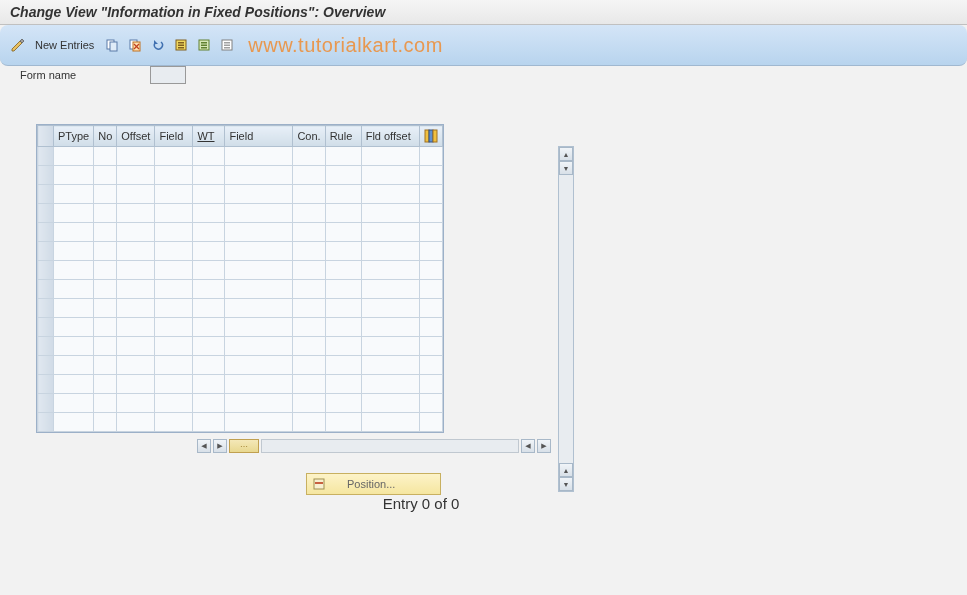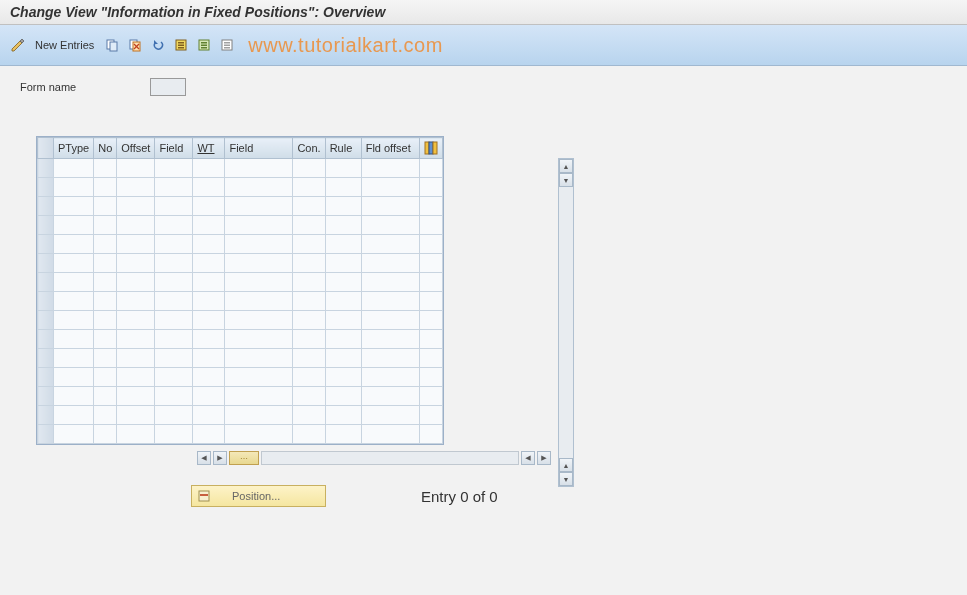--- a/index.html
+++ b/index.html
@@ -20,20 +20,21 @@
       font-size: 14px;
       color: #333;
     }
     .toolbar {
       background: linear-gradient(to bottom, #d4e5f7, #b8d4ee);
       padding: 20px 8px;
       border-bottom: 1px solid #a0b8d0;
       display: flex;
       align-items: center;
       height: 28px;
+      border-radius: 8px;
     }
     .toolbar-icon {
       width: 20px;
       height: 20px;
       display: inline-flex;
       align-items: center;
       justify-content: center;
       margin-right: 3px;
       cursor: pointer;
       border: 1px solid transparent;
@@ -45,21 +46,21 @@
       cursor: pointer;
     }
     .watermark {
       color: #e89850;
       font-size: 20px;
       font-weight: normal;
       margin-left: 8px;
       letter-spacing: 0.5px;
     }
     .content {
-      padding: 12px 20px;
+      padding: 0 20px;
     }
     .form-row {
       display: flex;
       align-items: center;
       margin-bottom: 40px;
     }
     .form-label {
       font-size: 11px;
       color: #333;
       width: 130px;
@@ -183,20 +184,21 @@
       height: 14px;
       background: #e8ecf0;
       border: 1px solid #c0c8d0;
       margin: 0 1px;
     }
     .footer-row {
       display: flex;
       align-items: center;
       margin-top: 18px;
       margin-left: 155px;
+      flex-direction: column;
     }
     .position-btn {
       display: inline-flex;
       align-items: center;
       background: linear-gradient(to bottom, #fdf3c8, #f5e6a0);
       border: 1px solid #c8b060;
       height: 22px;
       padding: 0 12px 0 4px;
       cursor: pointer;
       color: #666;

